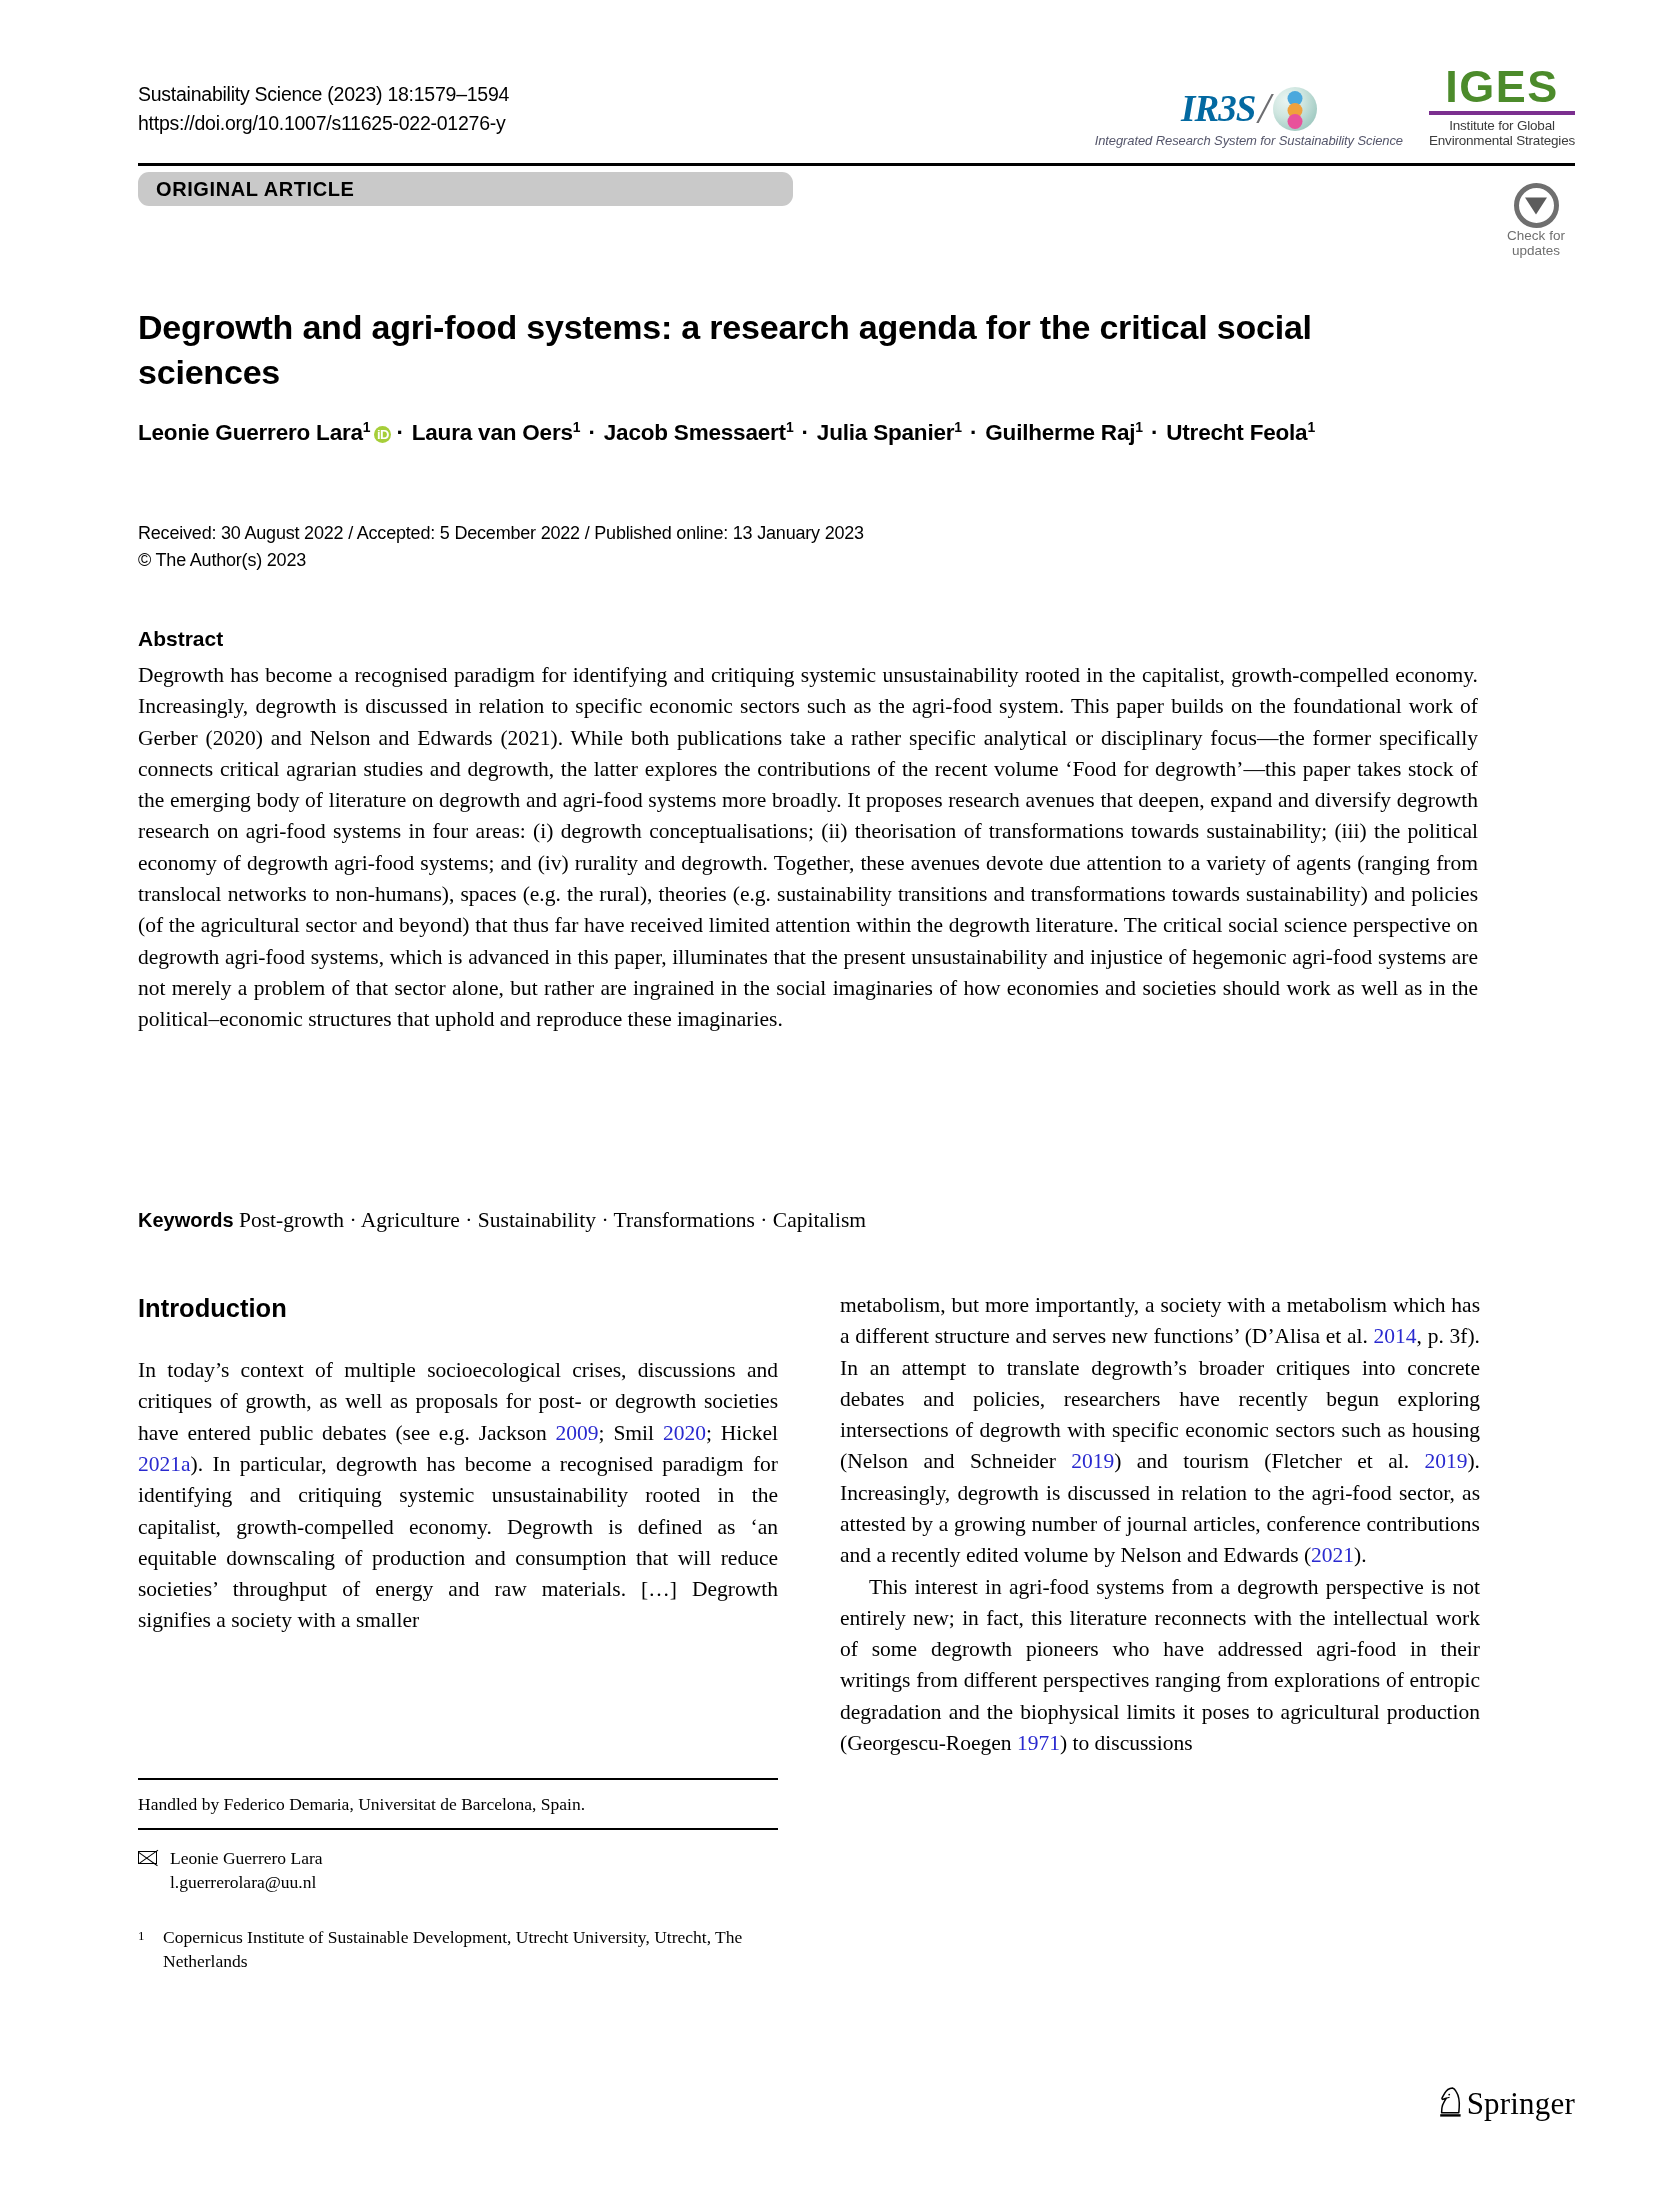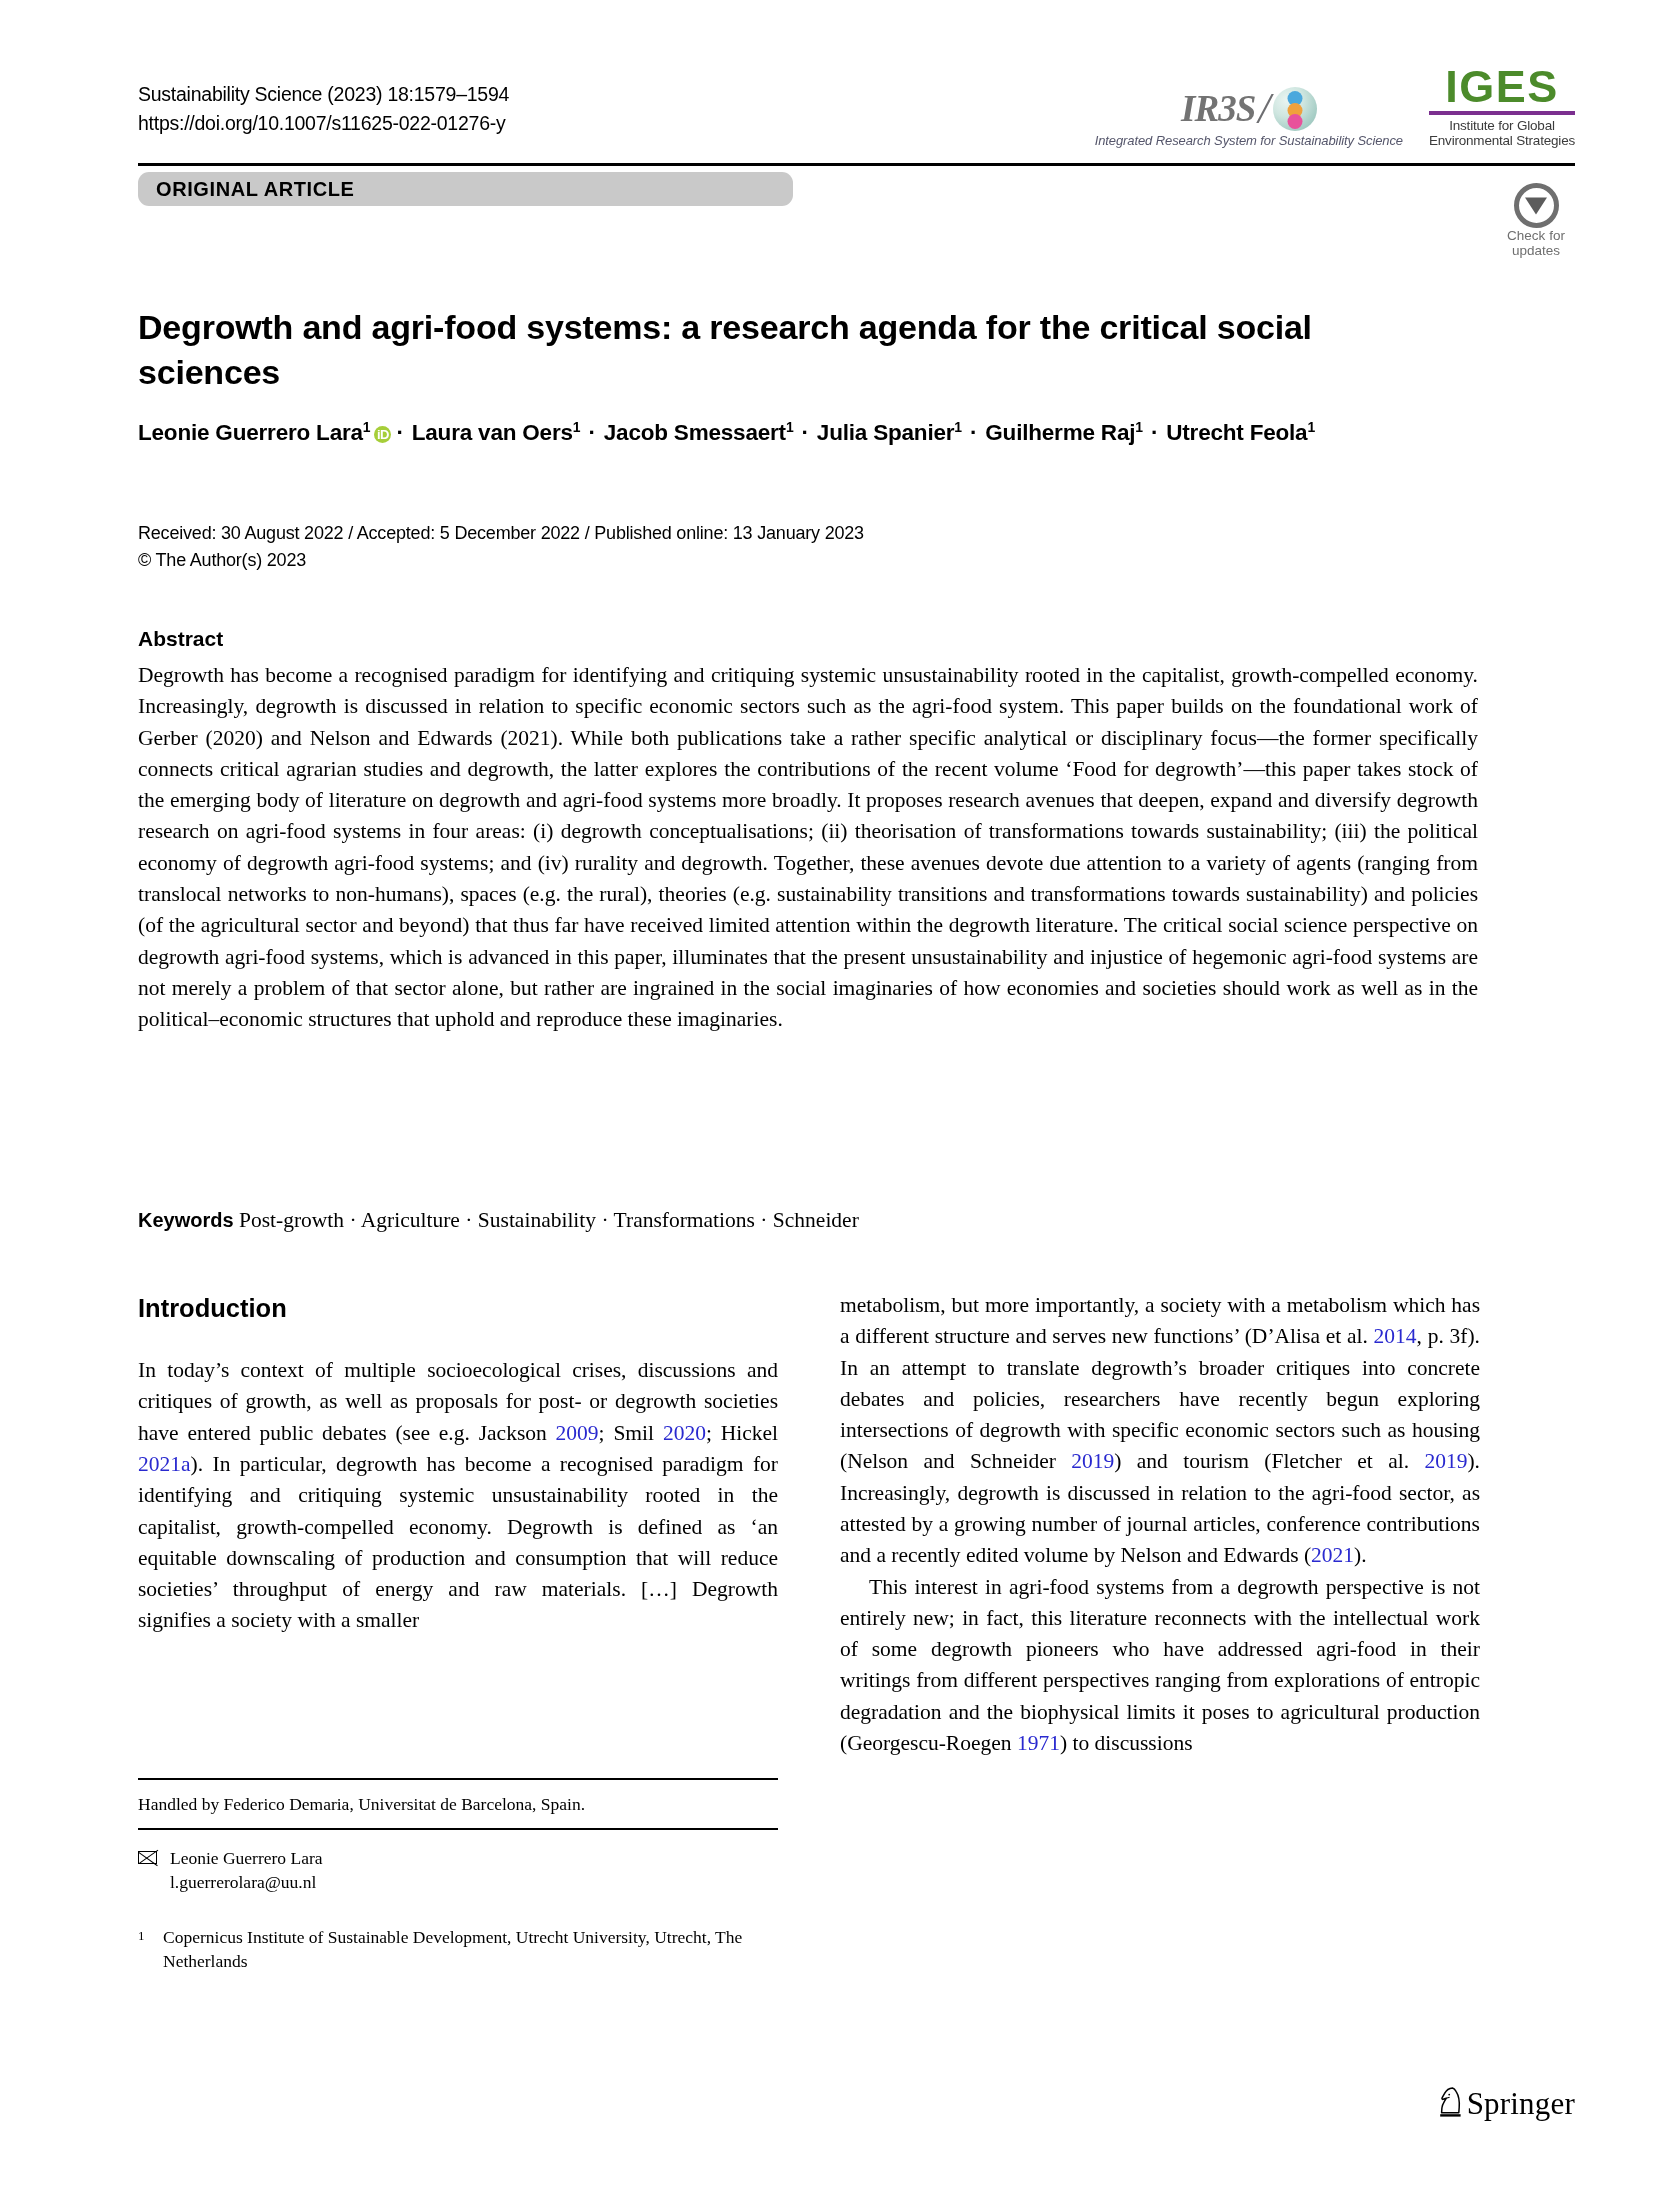--- a/index.html
+++ b/index.html
@@ -54,21 +54,21 @@
     align-items: center;
     justify-content: center;
     gap: 1px;
   }
   .ir3s-text {
     font-family: "Liberation Serif", serif;
     font-style: italic;
     font-weight: bold;
     font-size: 37px;
     letter-spacing: -1px;
-    color: #737373;
+    color: #0369a1;
     line-height: 1;
   }
   .ir3s-slash {
     font-family: "Liberation Serif", serif;
     font-style: italic;
     font-weight: normal;
     font-size: 44px;
     color: #6d6e71;
     line-height: 1;
     margin: 0 1px 0 2px;
@@ -423,21 +423,21 @@
   <div class="dates">
     <div>Received: 30 August 2022 / Accepted: 5 December 2022 / Published online: 13 January 2023</div>
     <div>© The Author(s) 2023</div>
   </div>
 
   <div class="abstract-head">Abstract</div>
   <div class="abstract-body">Degrowth has become a recognised paradigm for identifying and critiquing systemic unsustainability rooted in the capitalist, growth-compelled economy. Increasingly, degrowth is discussed in relation to specific economic sectors such as the agri-food system. This paper builds on the foundational work of Gerber (2020) and Nelson and Edwards (2021). While both publications take a rather specific analytical or disciplinary focus—the former specifically connects critical agrarian studies and degrowth, the latter explores the contributions of the recent volume ‘Food for degrowth’—this paper takes stock of the emerging body of literature on degrowth and agri-food systems more broadly. It proposes research avenues that deepen, expand and diversify degrowth research on agri-food systems in four areas: (i) degrowth conceptualisations; (ii) theorisation of transformations towards sustainability; (iii) the political economy of degrowth agri-food systems; and (iv) rurality and degrowth. Together, these avenues devote due attention to a variety of agents (ranging from translocal networks to non-humans), spaces (e.g. the rural), theories (e.g. sustainability transitions and transformations towards sustainability) and policies (of the agricultural sector and beyond) that thus far have received limited attention within the degrowth literature. The critical social science perspective on degrowth agri-food systems, which is advanced in this paper, illuminates that the present unsustainability and injustice of hegemonic agri-food systems are not merely a problem of that sector alone, but rather are ingrained in the social imaginaries of how economies and societies should work as well as in the political–economic structures that uphold and reproduce these imaginaries.</div>
 
   <div class="keywords">
     <b>Keywords</b>
-    <span>Post-growth · Agriculture · Sustainability · Transformations · Schneider</span>
+    <span>Post-growth · Agriculture · Sustainability · Transformations · Capitalism</span>
   </div>
 
   <div class="col col-left">
     <div class="sec-head">Introduction</div>
     <p><span>In today’s context of multiple socioecological crises, discussions and critiques of growth, as well as proposals for post- or degrowth societies have entered public debates (see e.g. Jackson </span><span class="cite">2009</span><span>; Smil </span><span class="cite">2020</span><span>; Hickel </span><span class="cite">2021a</span><span>). In particular, degrowth has become a recognised paradigm for identifying and critiquing systemic unsustainability rooted in the capitalist, growth-compelled economy. Degrowth is defined as ‘an equitable downscaling of production and consumption that will reduce societies’ throughput of energy and raw materials. […] Degrowth signifies a society with a smaller</span></p>
   </div>
 
   <div class="col col-right">
     <p><span>metabolism, but more importantly, a society with a metabolism which has a different structure and serves new functions’ (D’Alisa et al. </span><span class="cite">2014</span><span>, p. 3f). In an attempt to translate degrowth’s broader critiques into concrete debates and policies, researchers have recently begun exploring intersections of degrowth with specific economic sectors such as housing (Nelson and Schneider </span><span class="cite">2019</span><span>) and tourism (Fletcher et al. </span><span class="cite">2019</span><span>). Increasingly, degrowth is discussed in relation to the agri-food sector, as attested by a growing number of journal articles, conference contributions and a recently edited volume by Nelson and Edwards (</span><span class="cite">2021</span><span>).</span></p>
     <p class="indent"><span>This interest in agri-food systems from a degrowth perspective is not entirely new; in fact, this literature reconnects with the intellectual work of some degrowth pioneers who have addressed agri-food in their writings from different perspectives ranging from explorations of entropic degradation and the biophysical limits it poses to agricultural production (Georgescu-Roegen </span><span class="cite">1971</span><span>) to discussions</span></p>

